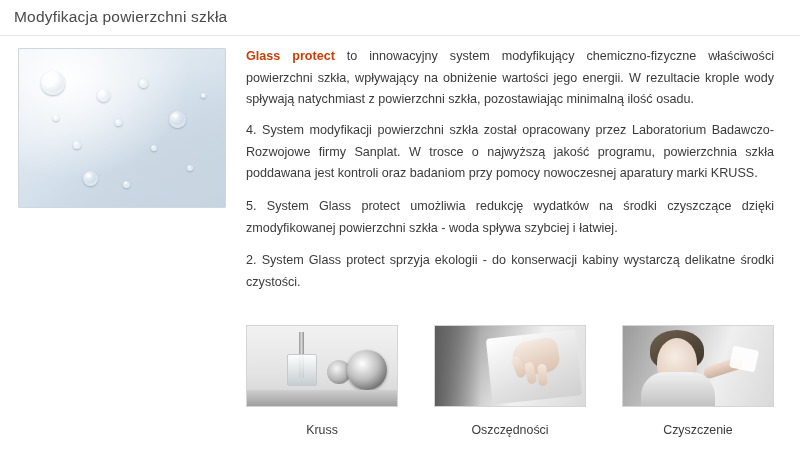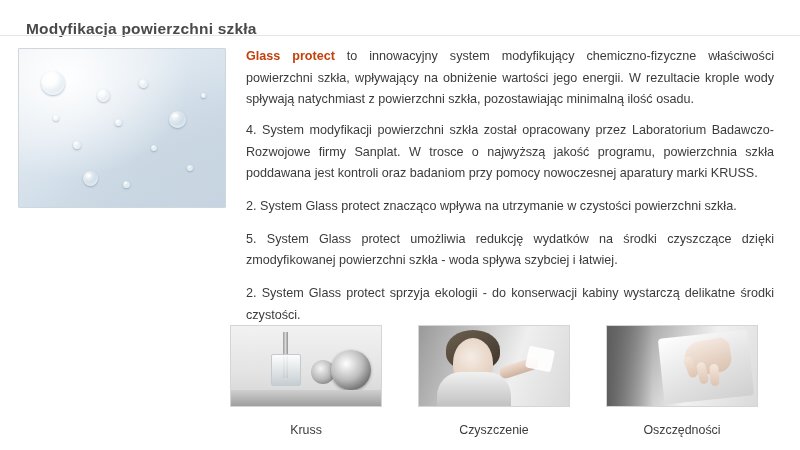--- a/index.html
+++ b/index.html
@@ -20,22 +20,22 @@
     height: 450px;
     box-sizing: border-box;
   }
   .page-title {
     position: absolute;
     left: 14px;
     top: 8px;
     font-size: 15.5px;
     color: #4a4a4a;
     letter-spacing: 0.2px;
-    font-weight: bold;
-    margin: 12px;
+    font-weight: normal;
+    margin: 0;
   }
   .title-rule {
     position: absolute;
     left: 0;
     top: 35px;
     width: 800px;
     height: 1px;
     background: #e6e6e6;
   }
   
@@ -88,21 +88,21 @@
   .content p.tight {
     margin-bottom: 9px;
   }
   .brand {
     font-weight: bold;
     color: #c2410c;
   }
   
   .thumbs {
     position: absolute;
-    left: 230px;
+    left: 246px;
     top: 325px;
     width: 528px;
     display: flex;
     justify-content: space-between;
   }
   .thumb-item {
     width: 152px;
     text-align: center;
   }
   .thumb-frame {
@@ -281,56 +281,55 @@
     <span class="drop" style="left:64px;  top:122px; width:15px; height:15px;"></span>
     <span class="drop" style="left:104px; top:132px; width:7px;  height:7px;"></span>
     <span class="drop" style="left:168px; top:116px; width:6px;  height:6px;"></span>
     <span class="drop" style="left:34px;  top:66px;  width:6px;  height:6px;"></span>
     <span class="drop" style="left:182px; top:44px;  width:5px;  height:5px;"></span>
   </div>
 
   <div class="content">
     <p class="tight"><span class="brand">Glass protect</span><span> to innowacyjny system modyfikujący chemiczno-fizyczne właściwości powierzchni szkła, wpływający na obniżenie wartości jego energii. W rezultacie krople wody spływają natychmiast z powierzchni szkła, pozostawiając  minimalną ilość osadu.</span></p>
     <p>4. System modyfikacji powierzchni szkła został opracowany przez Laboratorium Badawczo-Rozwojowe firmy Sanplat.   W trosce o najwyższą jakość programu, powierzchnia szkła poddawana jest kontroli oraz badaniom przy pomocy nowoczesnej aparatury marki KRUSS.</p>
-    <p>2. System Glass protect znacząco wpływa na utrzymanie w czystości powierzchni szkła.</p>
     <p>5. System Glass protect umożliwia redukcję wydatków na środki czyszczące dzięki zmodyfikowanej powierzchni szkła - woda spływa szybciej i łatwiej.</p>
     <p>2. System Glass protect sprzyja ekologii - do konserwacji kabiny wystarczą delikatne środki czystości.</p>
   </div>
 
   <div class="thumbs">
 
     <div class="thumb-item">
       <div class="thumb-frame t1">
         <span class="rod"></span>
         <span class="tube"></span>
         <span class="lens2"></span>
         <span class="lens"></span>
         <span class="base"></span>
       </div>
       <div class="thumb-caption">Kruss</div>
-    </div>
-
-    <div class="thumb-item">
-      <div class="thumb-frame t2">
-        <span class="hair"></span>
-        <span class="face"></span>
-        <span class="body"></span>
-        <span class="arm"></span>
-        <span class="cloth"></span>
-      </div>
-      <div class="thumb-caption">Czyszczenie</div>
     </div>
 
     <div class="thumb-item">
       <div class="thumb-frame t3">
         <span class="dark"></span>
         <span class="sheet"></span>
         <span class="hand"></span>
         <span class="finger f1"></span>
         <span class="finger f2"></span>
         <span class="finger f3"></span>
       </div>
       <div class="thumb-caption">Oszczędności</div>
     </div>
 
+    <div class="thumb-item">
+      <div class="thumb-frame t2">
+        <span class="hair"></span>
+        <span class="face"></span>
+        <span class="body"></span>
+        <span class="arm"></span>
+        <span class="cloth"></span>
+      </div>
+      <div class="thumb-caption">Czyszczenie</div>
+    </div>
+
   </div>
 
 </div>
 
 </body></html>

